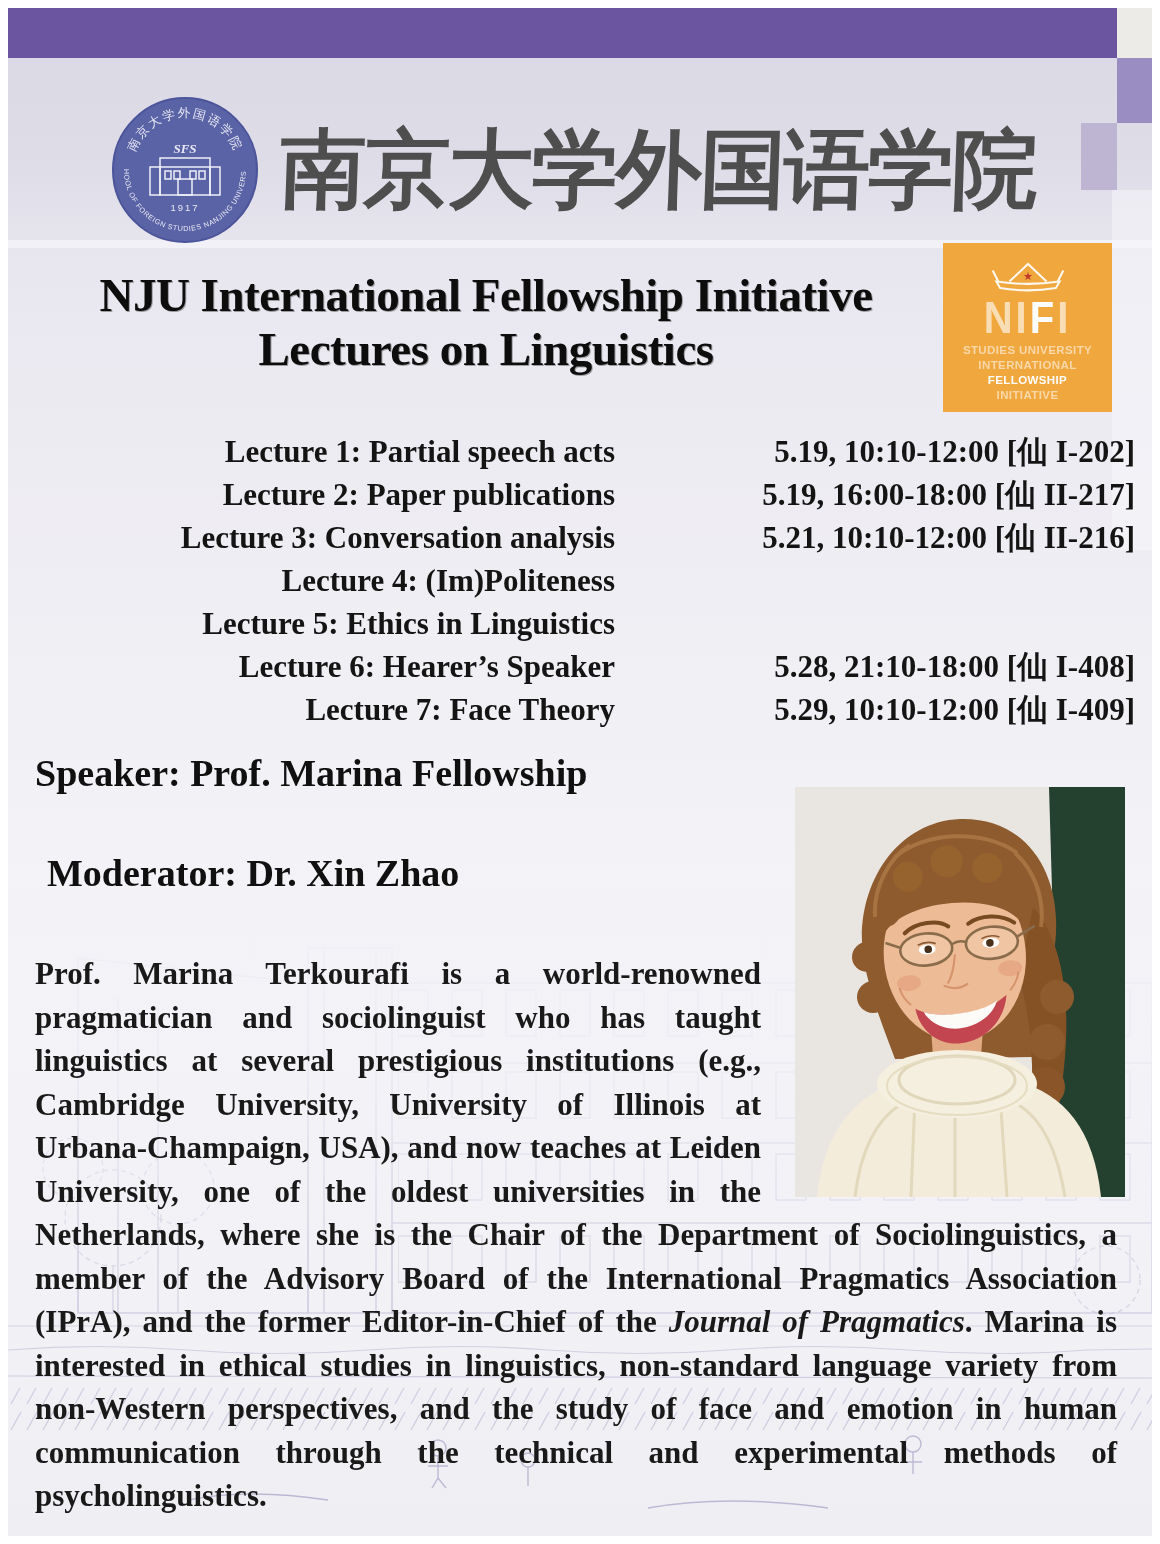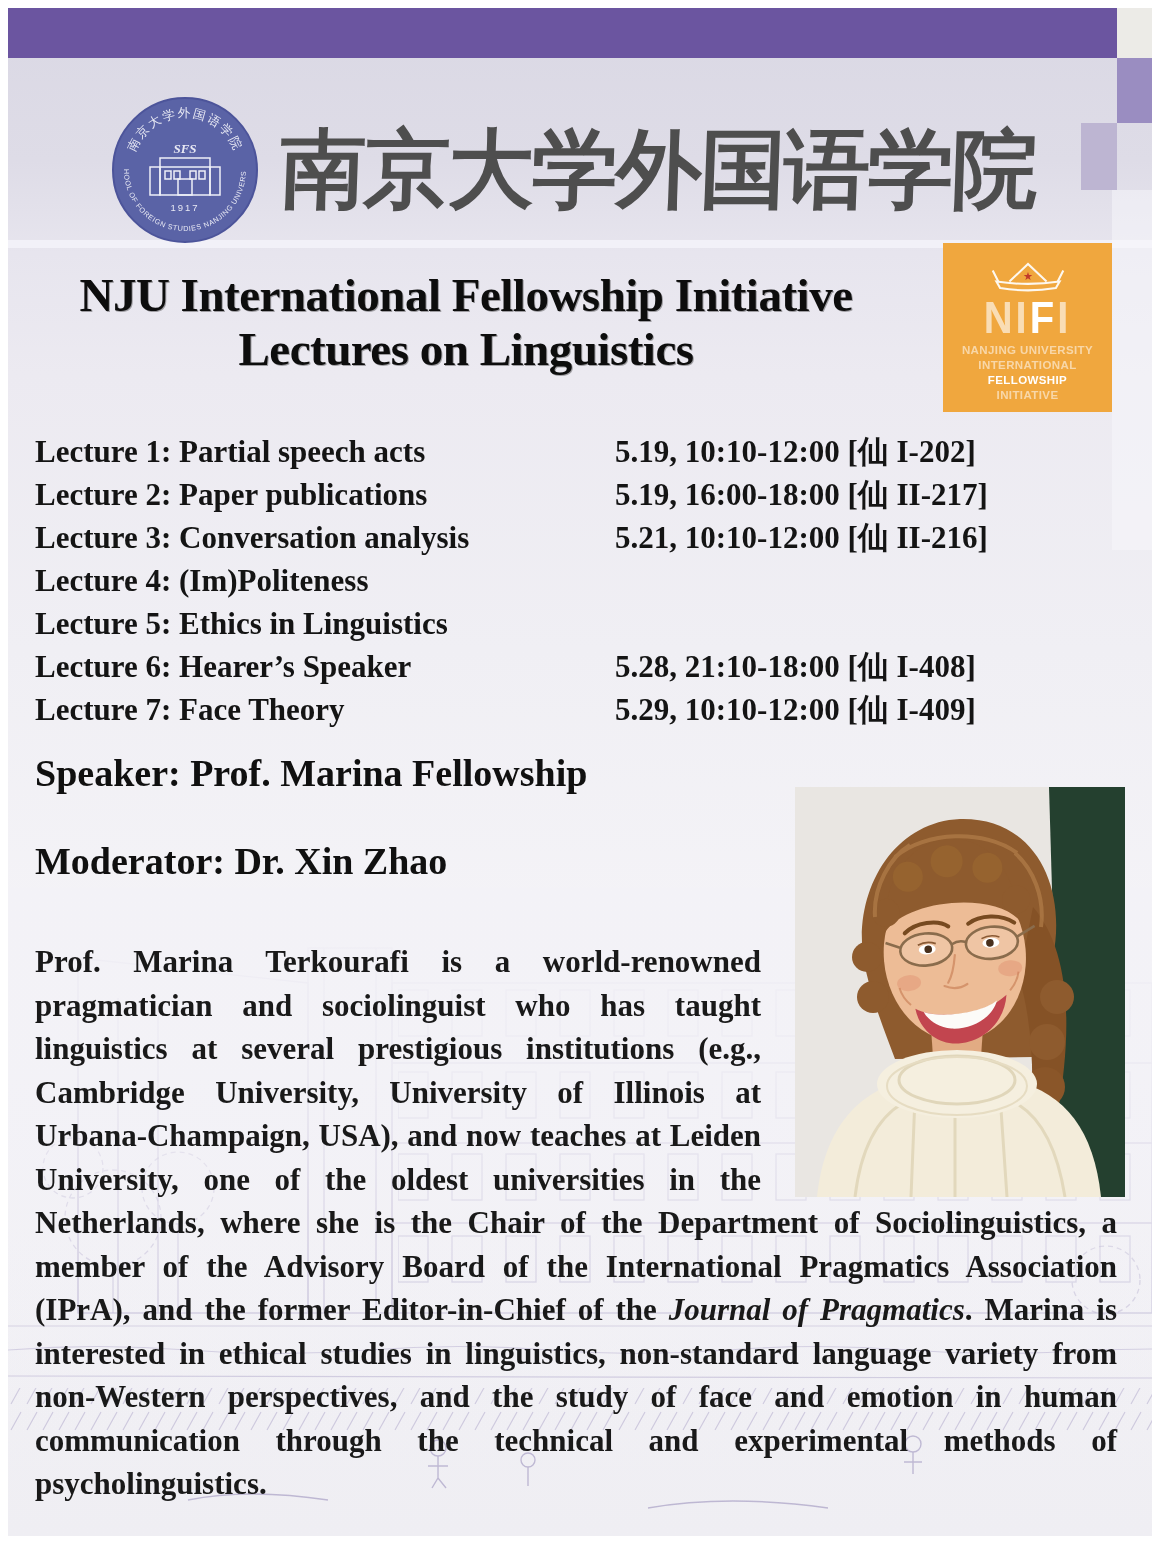--- a/index.html
+++ b/index.html
@@ -18,44 +18,44 @@
   .right-strip{position:absolute;left:1104px;top:182px;width:40px;height:360px;background:rgba(248,247,251,0.5);}
 
   
   .seal{position:absolute;left:102px;top:87px;width:150px;height:150px;}
   .calligraphy{position:absolute;left:268px;top:92px;width:764px;height:140px;
                display:flex;align-items:center;justify-content:center;
                font-family:"DejaVu Sans",sans-serif;font-weight:bold;font-size:86px;
                letter-spacing:-2px;color:#4e4e4e;transform:skewX(-2deg);white-space:nowrap;}
 
   
-  .title{position:absolute;left:8px;top:260px;width:900px;text-align:center;
+  .title{position:absolute;left:28px;top:260px;width:900px;text-align:center;
          font-weight:700;font-size:47px;line-height:54px;color:#0d0d0d;letter-spacing:-0.5px;
          text-shadow:1px 1px 0 rgba(45,45,45,0.4);}
 
   
   .nifi{position:absolute;left:935px;top:235px;width:169px;height:169px;background:#f0a73e;
         display:flex;flex-direction:column;align-items:center;justify-content:flex-start;
         font-family:"Liberation Sans","DejaVu Sans",sans-serif;}
   .nifi .boat{width:78px;height:38px;margin-top:14px;}
   .nifi-acronym{font-weight:700;font-size:40px;line-height:40px;letter-spacing:3px;color:#ffffff;
                 transform:scaleY(1.12);margin:2px 0 6px 0;}
   .nifi-acronym .lt{opacity:.62;} .nifi-acronym .lt2{opacity:1;}
   .nifi-line{font-size:11.5px;line-height:15px;font-weight:700;letter-spacing:.4px;color:rgba(255,255,255,.55);}
   .nifi-line.solid{color:#ffffff;}
 
   
   .lectures{position:absolute;left:27px;top:422px;width:1100px;}
-  .lec-row{display:grid;grid-template-columns:580px 1fr;}
+  .lec-row{display:grid;grid-template-columns:580px 1fr;text-align:right;}
   .lec-label,.lec-time{font-weight:700;font-size:31px;line-height:43px;color:#141414;white-space:nowrap;}
 
   
   .speaker{position:absolute;left:27px;top:742px;font-weight:700;font-size:38px;line-height:46px;color:#101010;}
   .bio-wrap{position:absolute;left:27px;top:830px;width:1090px;}
-  .moderator{font-weight:700;font-size:38px;line-height:46px;color:#101010;margin:0;}
+  .moderator{font-weight:700;font-size:38px;line-height:46px;color:#101010;margin:12px;}
   .bio{margin:56px 8px 0 0;font-weight:700;font-size:31px;line-height:43.5px;color:#191919;
        text-align:justify;}
   .bio .it{font-style:italic;}
   .bio-spacer{float:right;width:356px;height:256px;}
   .photo{position:absolute;left:760px;top:-51px;width:330px;height:410px;}
   .photo svg{width:100%;height:100%;display:block;}
 
   
   .sketch{position:absolute;left:0;top:880px;width:1144px;height:648px;}
   .veil{position:absolute;left:0;top:880px;width:1144px;height:648px;
@@ -161,21 +161,21 @@
     <div class="nifi">
       <svg class="boat" viewBox="0 0 84 40">
         <g stroke="#ffffff" stroke-width="2.2" fill="none" opacity=".92">
           <path d="M10,26 L4,14 M74,26 L80,14"></path>
           <path d="M8,26 Q42,31 76,26 L72,33 Q42,38 12,33 Z"></path>
           <path d="M22,26 L42,7 L62,26"></path>
         </g>
         <text x="42" y="24" text-anchor="middle" font-size="12" fill="#c0392b">★</text>
       </svg>
       <div class="nifi-acronym"><span class="lt lt0">N</span><span class="lt lt1">I</span><span class="lt lt2">F</span><span class="lt lt3">I</span></div>
-      <div class="nifi-line dim">NANJING UNIVERSITY</div>
+      <div class="nifi-line dim">STUDIES UNIVERSITY</div>
       <div class="nifi-line dim">INTERNATIONAL</div>
       <div class="nifi-line solid">FELLOWSHIP</div>
       <div class="nifi-line dim">INITIATIVE</div>
     </div>
 
     <div class="lectures">
       <div class="lec-row">
         <span class="lec-label">Lecture 1: Partial speech acts</span>
         <span class="lec-time">5.19, 10:10-12:00 [仙 I-202]</span>
       </div>

